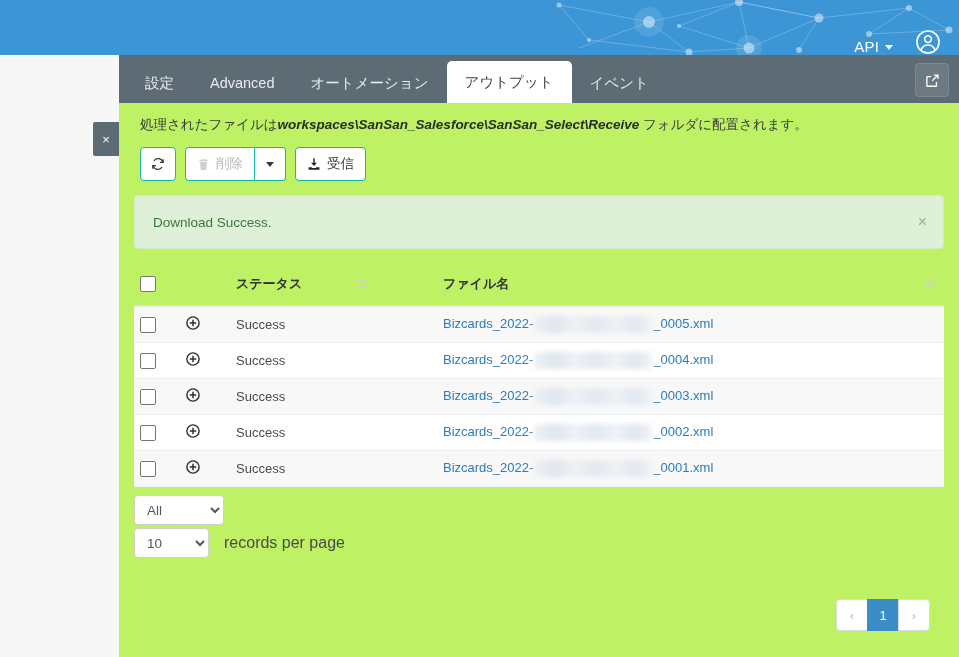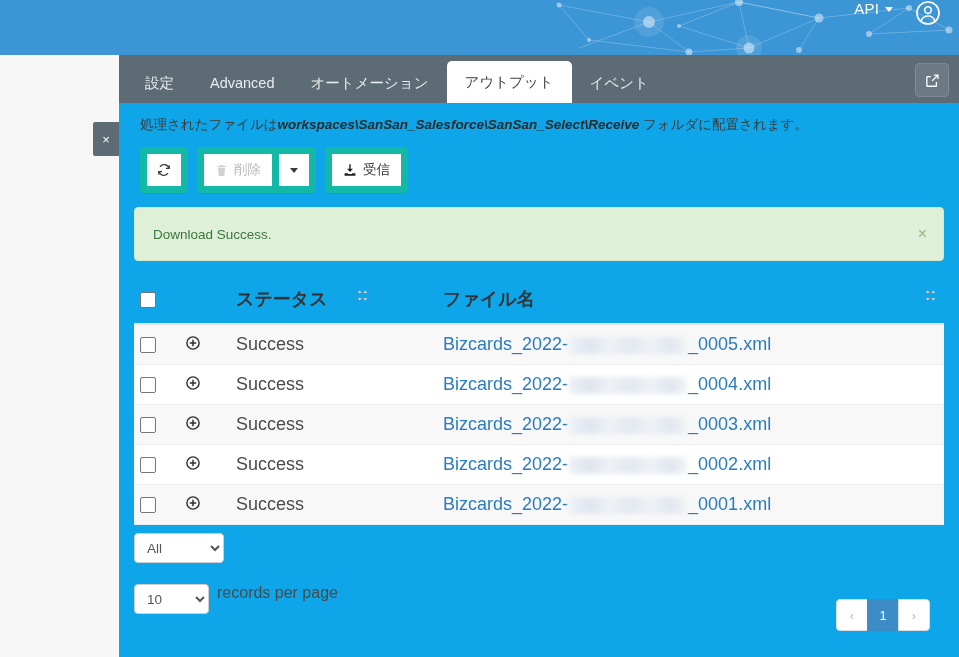--- a/index.html
+++ b/index.html
@@ -17,41 +17,41 @@
     position: absolute; left: 0; top: 0; width: 959px; height: 55px;
     background: #3c95d5;
     overflow: hidden;
   }
   .topbar-graphic {
     position: absolute; right: 0; top: 0; width: 520px; height: 55px;
     opacity: .85; pointer-events: none;
   }
   .topbar-right {
     position: absolute; right: 18px; top: 0; height: 55px;
-    display: flex; align-items: flex-start; gap: 22px;
+    display: flex; align-items: flex-end; gap: 22px;
   }
   .api-menu {
     color: #ffffff; font-size: 15px; display: flex; align-items: center; gap: 6px;
     cursor: pointer; letter-spacing: .2px;
   }
   .caret-down {
     width: 0; height: 0;
     border-left: 4px solid transparent; border-right: 4px solid transparent;
     border-top: 5px solid #ffffff; display: inline-block; margin-top: 2px;
   }
   .avatar-icon { width: 26px; height: 26px; cursor: pointer; display:block; }
 
   
   .left-gutter {
     position: absolute; left: 0; top: 55px; width: 119px; height: 602px;
     background: #f7f7f8; border-right: 1px solid #e1e1e1;
   }
   .panel {
     position: absolute; left: 119px; top: 55px; width: 840px; height: 602px;
-    background: #0ea5e9;
+    background: #bef264;
   }
 
   
   .collapse-handle {
     position: absolute; left: 93px; top: 122px; width: 26px; height: 34px;
     background: #5d6b75; color: #fff;
     display: flex; align-items: center; justify-content: center;
     font-size: 13px; line-height: 1; cursor: pointer;
     border-radius: 2px 0 0 2px;
     z-index: 6;
@@ -82,21 +82,21 @@
   
   .content { position: absolute; left: 0; top: 48px; width: 840px; height: 554px; }
 
   .desc {
     padding: 12px 21px 0 21px; font-size: 13.5px; color: #3b3b3b; line-height: 20px;
   }
   .desc b { font-weight: 700; color: #2b2b2b; font-style: italic; }
 
   .toolbar { display: flex; align-items: center; gap: 9px; padding: 12px 21px 0 21px; }
   .btn {
-    height: 32px; border: 7px solid #14b8a6; background: #fff; border-radius: 4px;
+    height: 32px; border: 1px solid #14b8a6; background: #fff; border-radius: 4px;
     display: inline-flex; align-items: center; justify-content: center; gap: 6px;
     font-size: 13.5px; color: #333; padding: 0 11px; cursor: pointer;
     box-shadow: 0 1px 0 rgba(0,0,0,.03);
   }
   .btn.icon-only { width: 34px; padding: 0; }
   .btn.disabled { color: #b6b6b6; cursor: default; }
   .btn.disabled svg { opacity: .45; }
   .btn-group { display: inline-flex; }
   .btn-group .btn:first-child { border-radius: 4px 0 0 4px; }
   .btn-group .btn:last-child { border-radius: 0 4px 4px 0; border-left: none; width: 30px; padding: 0; }
@@ -107,21 +107,21 @@
     display: flex; align-items: center; padding-left: 18px;
     color: #3c763d; font-size: 13.5px;
   }
   .alert-close {
     position: absolute; right: 16px; top: 50%; transform: translateY(-50%);
     color: #94b47e; font-size: 16px; cursor: pointer; line-height: 1;
   }
 
   
   .table-wrap { margin: 18px 15px 0 15px; }
-  table.dt { width: 100%; border-collapse: collapse; font-size: 18px; }
+  table.dt { width: 100%; border-collapse: collapse; font-size: 13px; }
   table.dt thead th {
     text-align: left; font-weight: 700; color: #333;
     padding: 8px 6px 12px 6px; border-bottom: 2px solid #e3e3e3;
     position: relative; white-space: nowrap;
   }
   table.dt tbody td {
     padding: 9px 6px; border-bottom: 1px solid #eceeef; color: #4a4a4a;
     vertical-align: middle;
   }
   table.dt tbody tr.odd { background: #f8f8f8; }
@@ -146,21 +146,21 @@
   
   .showing { padding: 14px 15px 0 15px; font-size: 13.5px; color: #4a4a4a; }
   .selects { padding: 8px 15px 0 15px; }
   select.sel {
     height: 30px; border: 1px solid #cfcfcf; border-radius: 4px; background: #fff;
     font-size: 13.5px; color: #555; padding: 0 6px 0 8px;
     font-family: "Liberation Sans", "DejaVu Sans", sans-serif;
   }
   select.sel-all { width: 90px; }
   select.sel-rpp { width: 75px; }
-  .rpp-row { display: flex; align-items: flex-start; gap: 8px; margin-top: 21px; }
+  .rpp-row { display: flex; align-items: center; gap: 15px; margin-top: 3px; }
   .rpp-label { font-size: 16px; color: #4a4a4a; }
 
   .pager { position: absolute; right: 29px; top: 496px; display: flex; }
   .pg {
     min-width: 30px; height: 30px; border: 1px solid #dcdcdc; background: #fff;
     display: flex; align-items: center; justify-content: center;
     font-size: 13px; color: #a9c3d8; cursor: pointer; margin-left: -1px;
   }
   .pg:first-child { border-radius: 4px 0 0 4px; margin-left: 0; }
   .pg:last-child { border-radius: 0 4px 4px 0; }

